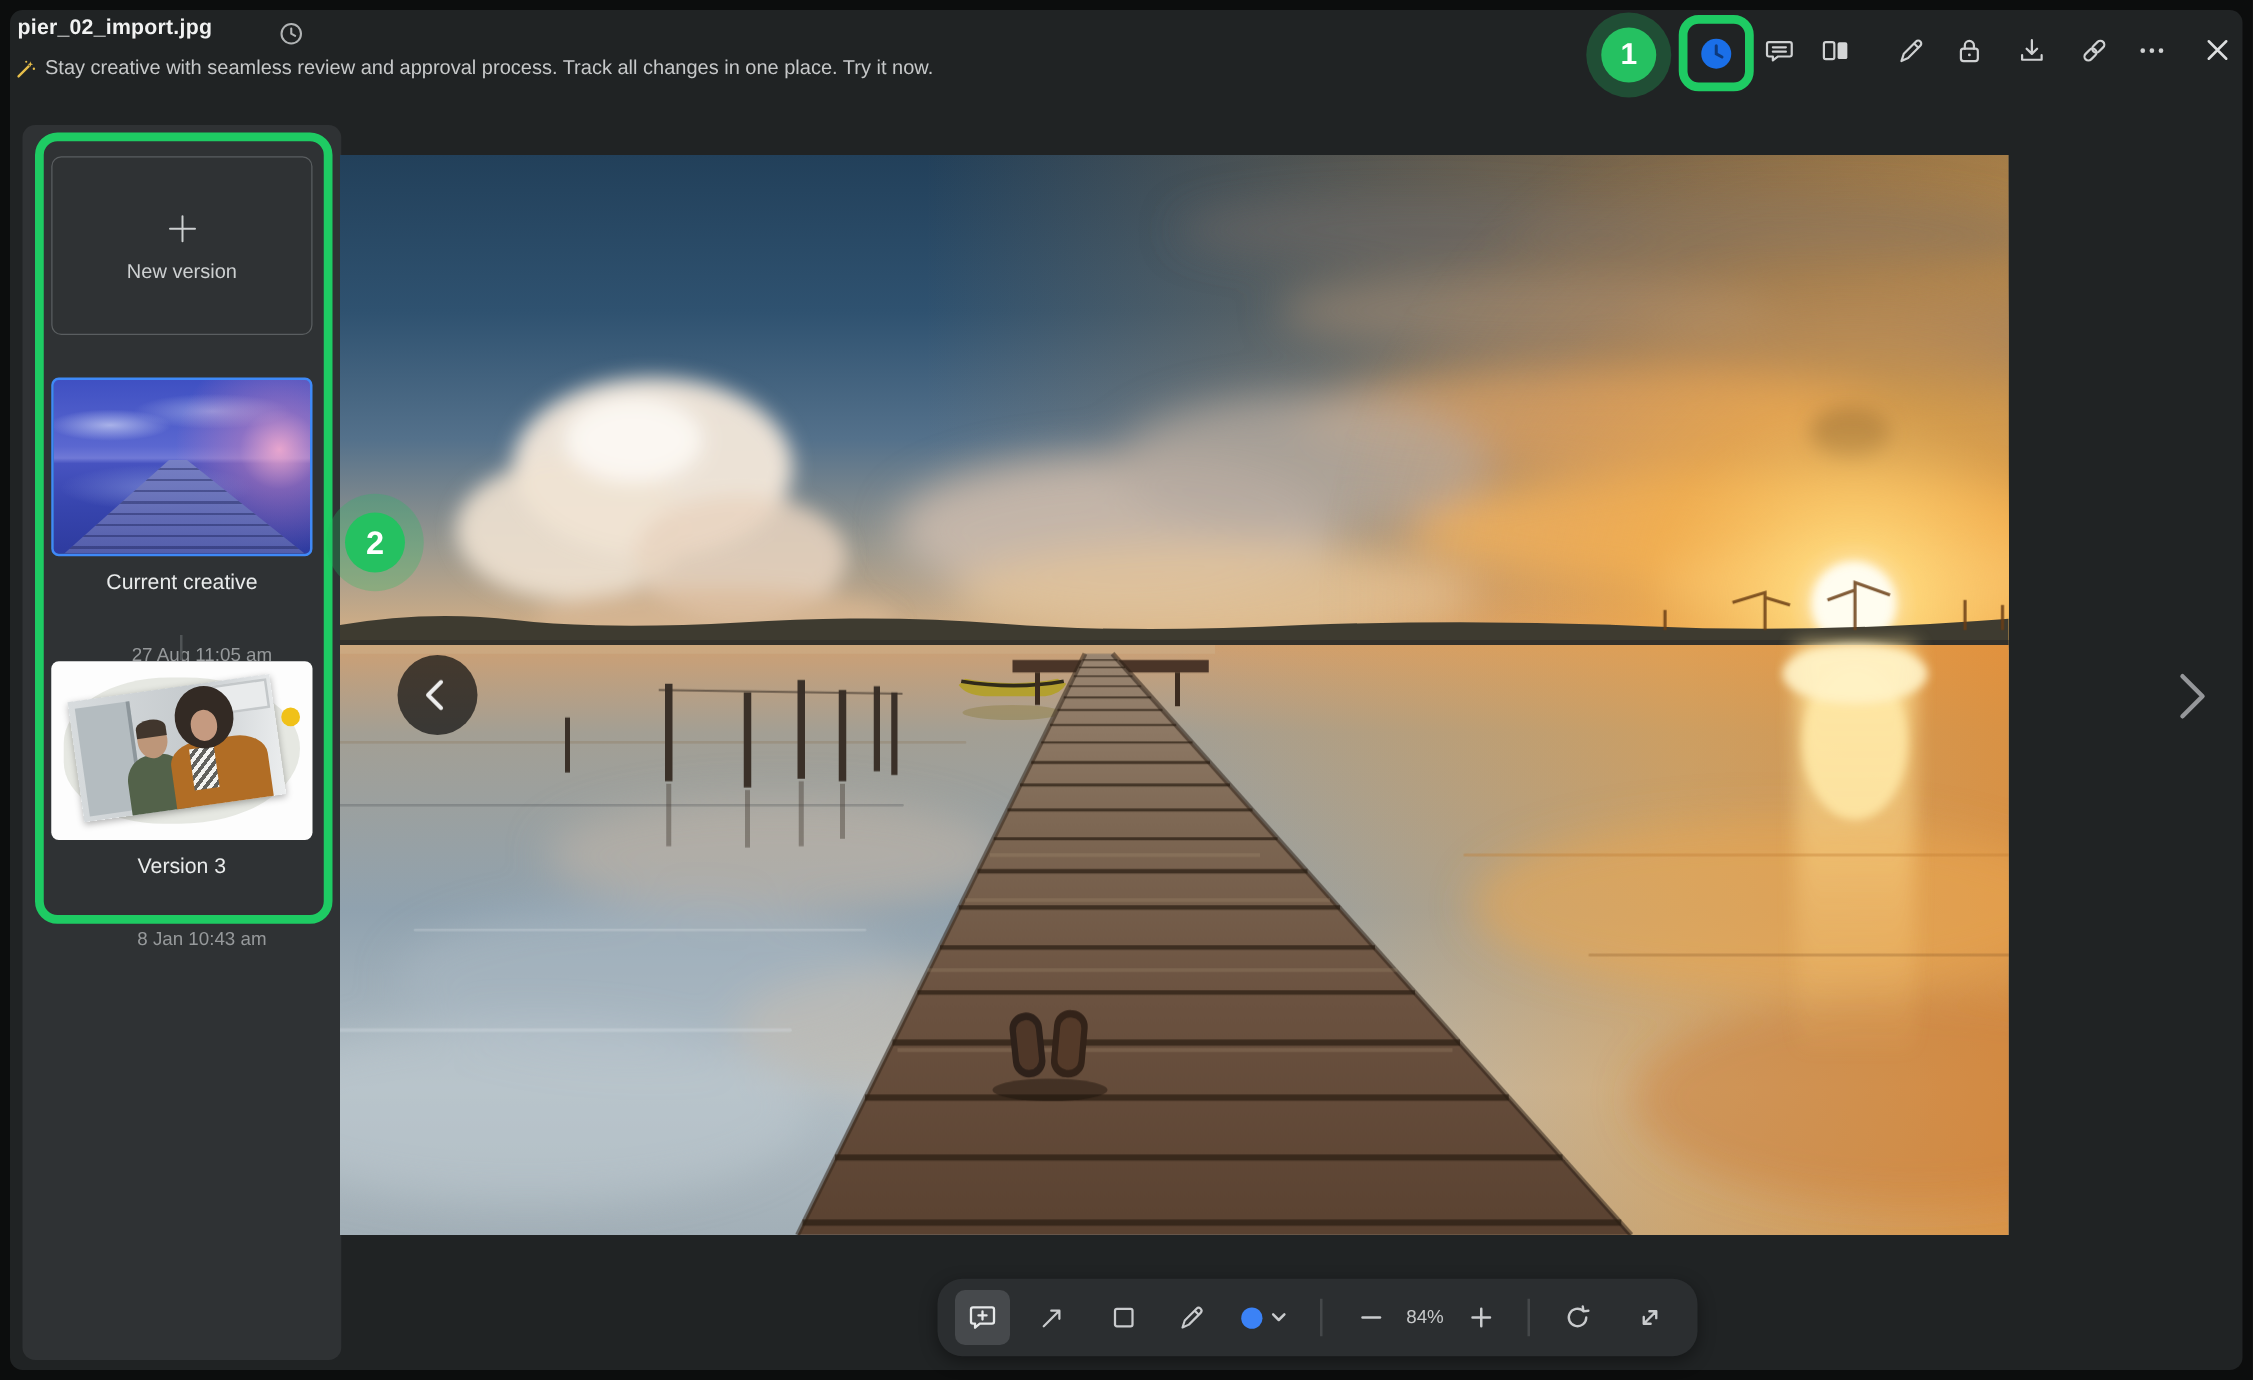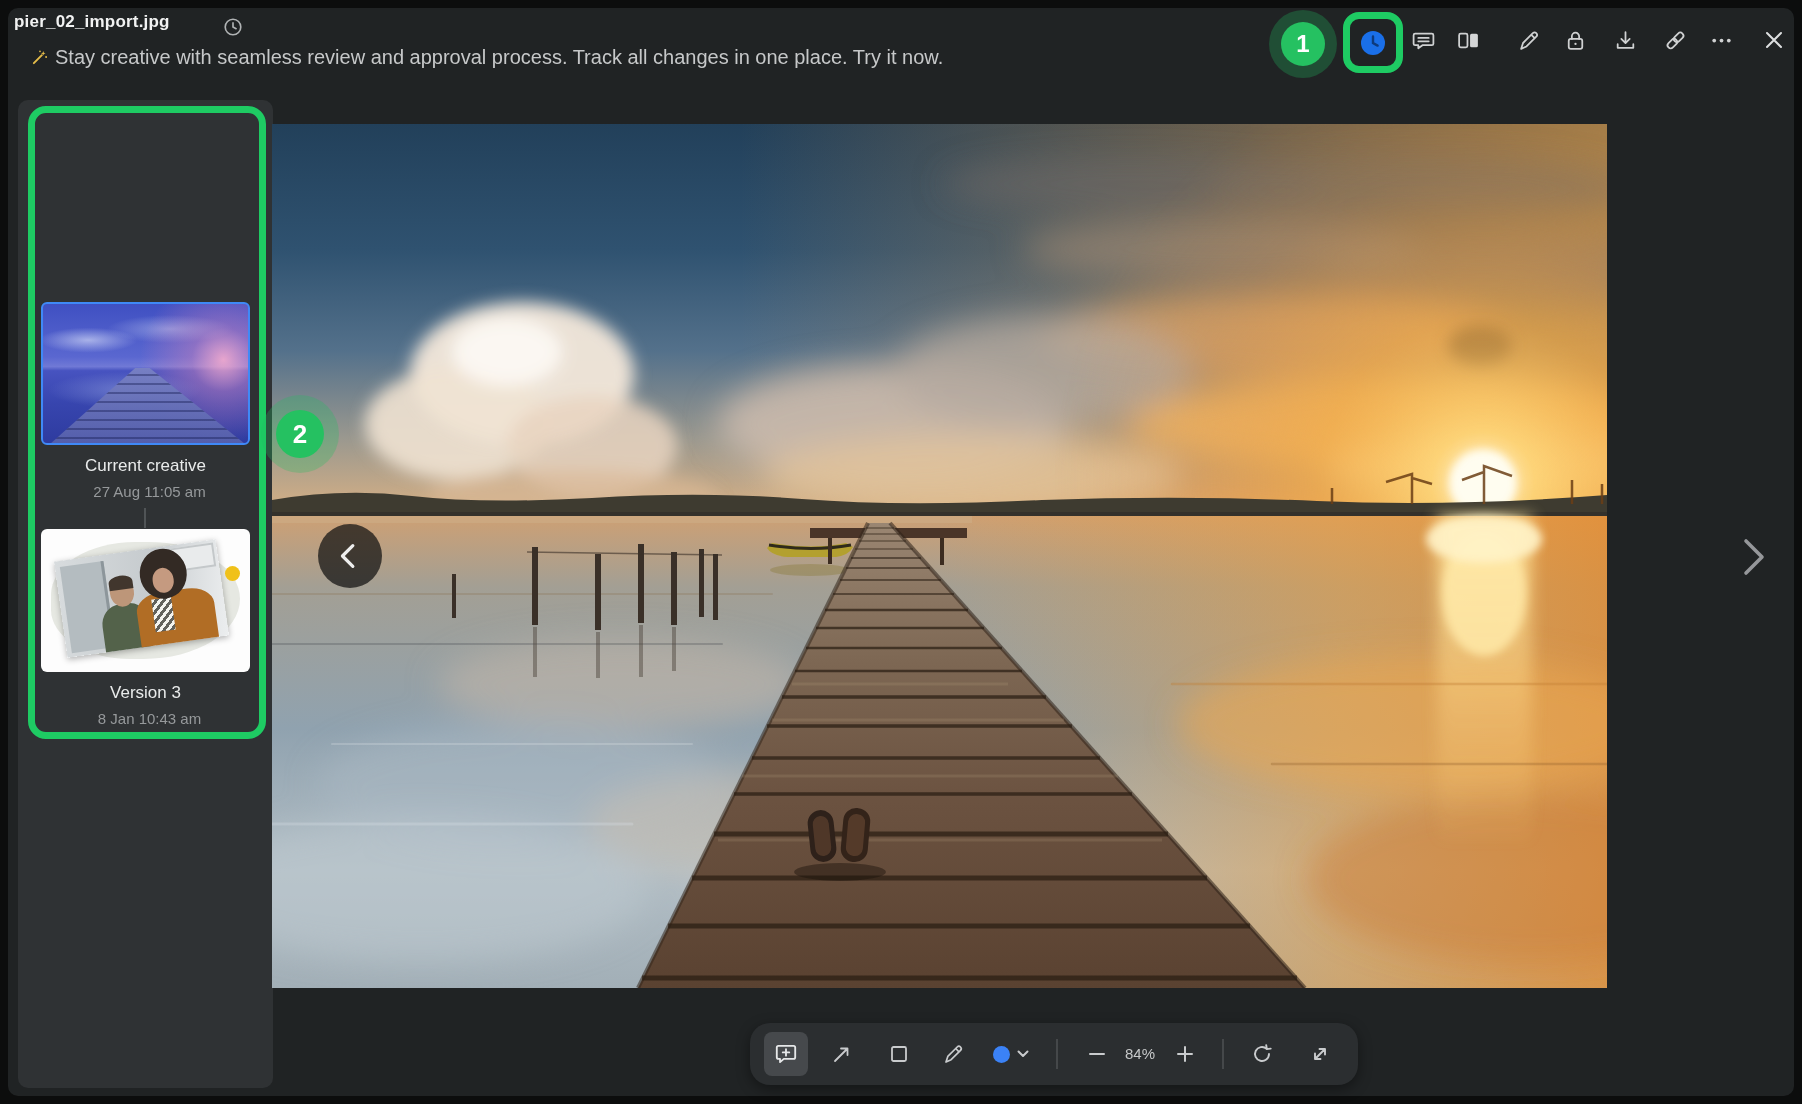--- a/index.html
+++ b/index.html
@@ -2,21 +2,21 @@
 <html><head>
 <meta charset="utf-8">
 <style>
   html,body{margin:0;padding:0;background:#0c0d0d;width:1802px;height:1104px;overflow:hidden;
     font-family:"Liberation Sans",sans-serif;-webkit-font-smoothing:antialiased;}
   .app{position:absolute;left:0;top:0;width:1802px;height:840px;}
   .surface{position:absolute;left:8px;top:8px;width:1786px;height:1088px;background:#202324;border-radius:10px;}
   
   .title{position:absolute;left:14px;top:12px;font-size:17px;font-weight:700;color:#f1f2f2;letter-spacing:.2px;}
   .title-clock{position:absolute;left:222px;top:16px;width:22px;height:22px;}
-  .promo{position:absolute;left:31px;top:46px;font-size:20px;color:#c6c8c9;display:flex;align-items:center;gap:7px;}
+  .promo{position:absolute;left:12px;top:46px;font-size:16px;color:#c6c8c9;display:flex;align-items:center;gap:7px;}
   .hdr-btn{position:absolute;top:24px;width:32px;height:32px;display:flex;align-items:center;justify-content:center;cursor:pointer;border-radius:6px;}
   
   .badge-halo{position:absolute;border-radius:50%;background:rgba(34,190,96,.28);display:flex;align-items:center;justify-content:center;}
   .badge{border-radius:50%;background:#25c161;color:#fff;font-weight:700;display:flex;align-items:center;justify-content:center;}
   .halo1{left:1269px;top:10px;width:68px;height:68px;}
   .b1{width:44px;height:44px;font-size:24px;}
   .halo2{left:261px;top:395px;width:78px;height:78px;z-index:40;}
   .b2{width:48px;height:48px;font-size:26px;}
   .clock-hl{position:absolute;left:1343px;top:12px;width:60px;height:61px;border:7px solid #1ecb63;border-radius:16px;
     display:flex;align-items:center;justify-content:center;box-sizing:border-box;z-index:30;}
@@ -47,21 +47,21 @@
   .v1-man-hair{position:absolute;left:31%;top:24%;width:15%;height:14%;background:#41362d;border-radius:50% 50% 0 0;}
   .v1-man-body{position:absolute;left:24%;top:52%;width:29%;height:50%;background:#53624a;border-radius:42% 42% 0 0;}
   .v1-w-hair{position:absolute;left:51%;top:2%;width:29%;height:52%;background:#332a24;border-radius:50%;}
   .v1-w-face{position:absolute;left:58%;top:22%;width:13%;height:25%;background:#c59a80;border-radius:50%;}
   .v1-w-body{position:absolute;left:46%;top:46%;width:48%;height:56%;background:#b16d25;border-radius:32% 32% 0 0;}
   .v1-stripes{position:absolute;left:56%;top:52%;width:12%;height:34%;
     background:repeating-linear-gradient(135deg,#f3f3f0 0 3px,#61615d 3px 6px);}
   .v1-board{position:absolute;right:2%;top:3%;width:27%;height:25%;background:#e9ebec;border:2px solid #c4c8ca;box-sizing:border-box;}
   .v1-dot{position:absolute;right:5%;top:26%;width:15px;height:15px;background:#f0c119;border-radius:50%;}
   .v-label{position:absolute;left:18px;width:255px;text-align:center;color:#e9ebeb;font-size:17px;}
-  .v-time{position:absolute;left:22px;width:255px;text-align:center;color:#96999b;font-size:15px;}
+  .v-time{position:absolute;left:34px;width:255px;text-align:center;color:#96999b;font-size:15px;margin-top:33px;}
   .lbl-cur{top:456px;} .time-cur{top:483px;}
   .lbl-v1{top:683px;} .time-v1{top:710px;}
   .connector{position:absolute;left:144px;top:508px;width:2px;height:20px;background:#505456;}
   
   .stage{position:absolute;left:272px;top:124px;width:1335px;height:864px;}
   .nav-left{position:absolute;left:318px;top:524px;width:64px;height:64px;border-radius:50%;
     background:rgba(16,16,16,.72);display:flex;align-items:center;justify-content:center;cursor:pointer;z-index:20;}
   .nav-right{position:absolute;left:1734px;top:534px;width:38px;height:46px;display:flex;align-items:center;justify-content:center;cursor:pointer;}
   
   .ftbar{position:absolute;left:750px;top:1023px;width:608px;height:62px;background:#2b2e30;border-radius:20px;
@@ -158,20 +158,26 @@
     </svg>
   </div>
   <div class="hdr-btn" style="left:1758px;">
     <svg width="24" height="24" viewBox="0 0 24 24" stroke="#dddfe0" stroke-width="2" stroke-linecap="round">
       <path d="M5 5 19 19M19 5 5 19"></path>
     </svg>
   </div>
 
   <div class="sidebar"></div>
 
+  <div class="new-card">
+    <svg width="32" height="32" viewBox="0 0 32 32">
+      <path d="M16 6v20M6 16h20" stroke="#cdd0d1" stroke-width="1.6" stroke-linecap="round"></path>
+    </svg>
+    <div class="lbl">New version</div>
+  </div>
 
   <div class="thumb thumb-current">
     <div class="ct-pier"></div>
   </div>
   <div class="v-label lbl-cur">Current creative</div>
   <div class="v-time time-cur">27 Aug 11:05 am</div>
 
   <div class="connector"></div>
 
   <div class="thumb thumb-v1">

